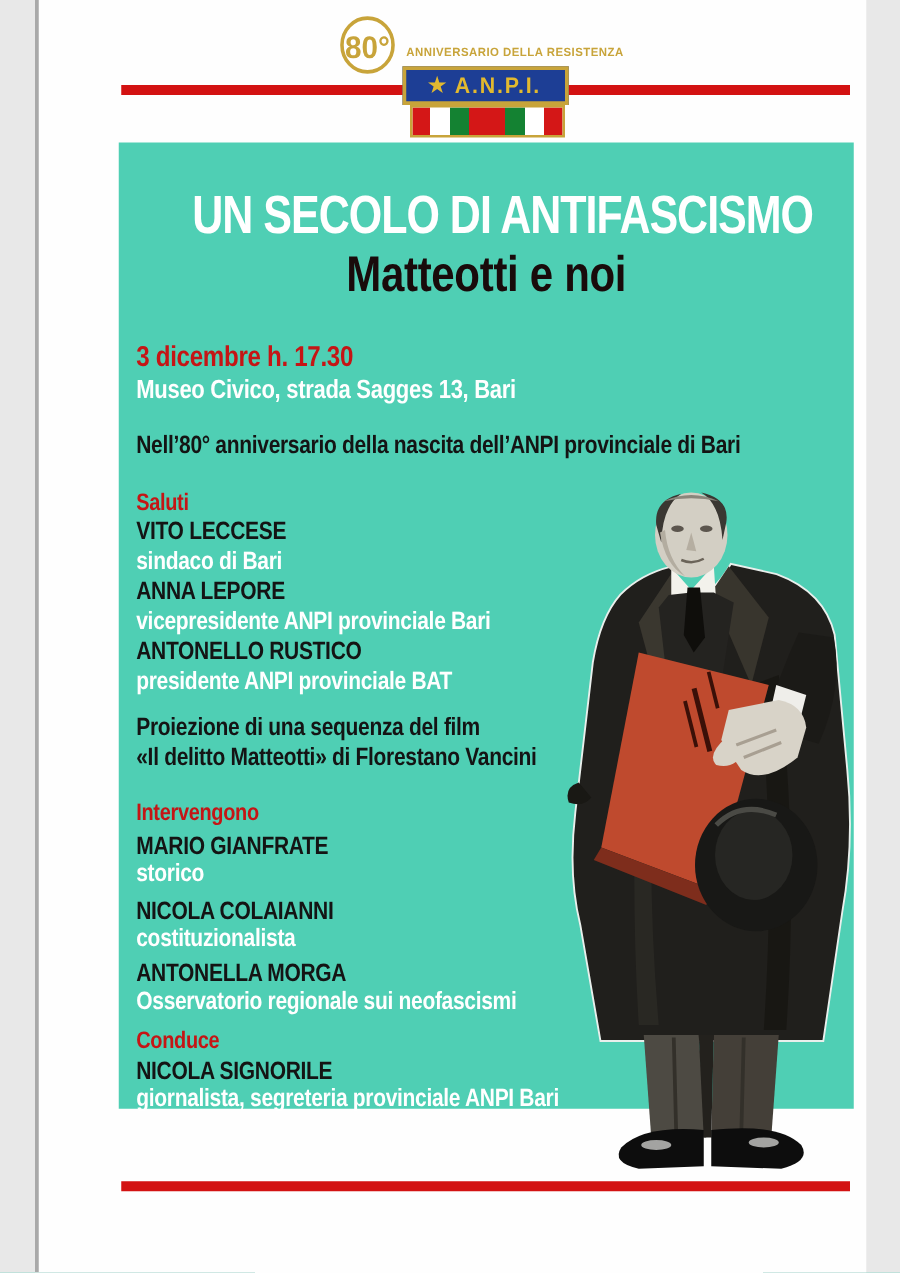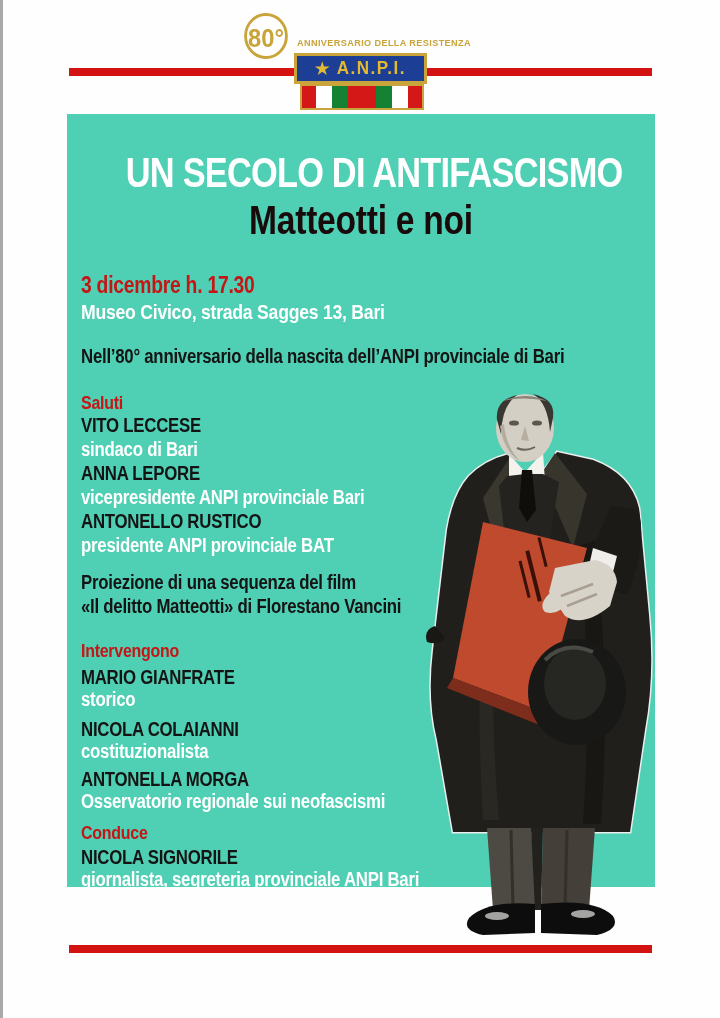--- a/index.html
+++ b/index.html
@@ -1,16 +1,16 @@
 <!DOCTYPE html>
 <html><head>
 <meta charset="utf-8">
 <style>
   html,body{margin:0;padding:0;background:#e8e8e8;}
-  .page{position:relative;width:720px;height:1018px;background:#fefefe;overflow:hidden;
+  .page{position:relative;width:665px;height:1018px;background:#fefefe;overflow:hidden;
         font-family:"Liberation Sans",sans-serif;margin:0 auto;}
   .scan-edge{position:absolute;left:0;top:0;width:3px;height:100%;background:#a9a9a9;}
   .redline{position:absolute;left:69px;width:583px;height:8px;background:#d31212;}
   .redline.top{top:68px;}
   .redline.bottom{top:945px;}
   
   .badge-circle{position:absolute;left:243px;top:13px;width:46px;height:46px;border:3px solid #c8a43a;
         border-radius:50%;color:#c8a43a;font-weight:bold;font-size:25px;text-align:center;line-height:44px;
         background:#fff;box-sizing:border-box;transform:scaleX(.95);}
   .badge-caption{position:absolute;left:297px;top:37px;font-size:9.5px;font-weight:bold;color:#c8a43a;

